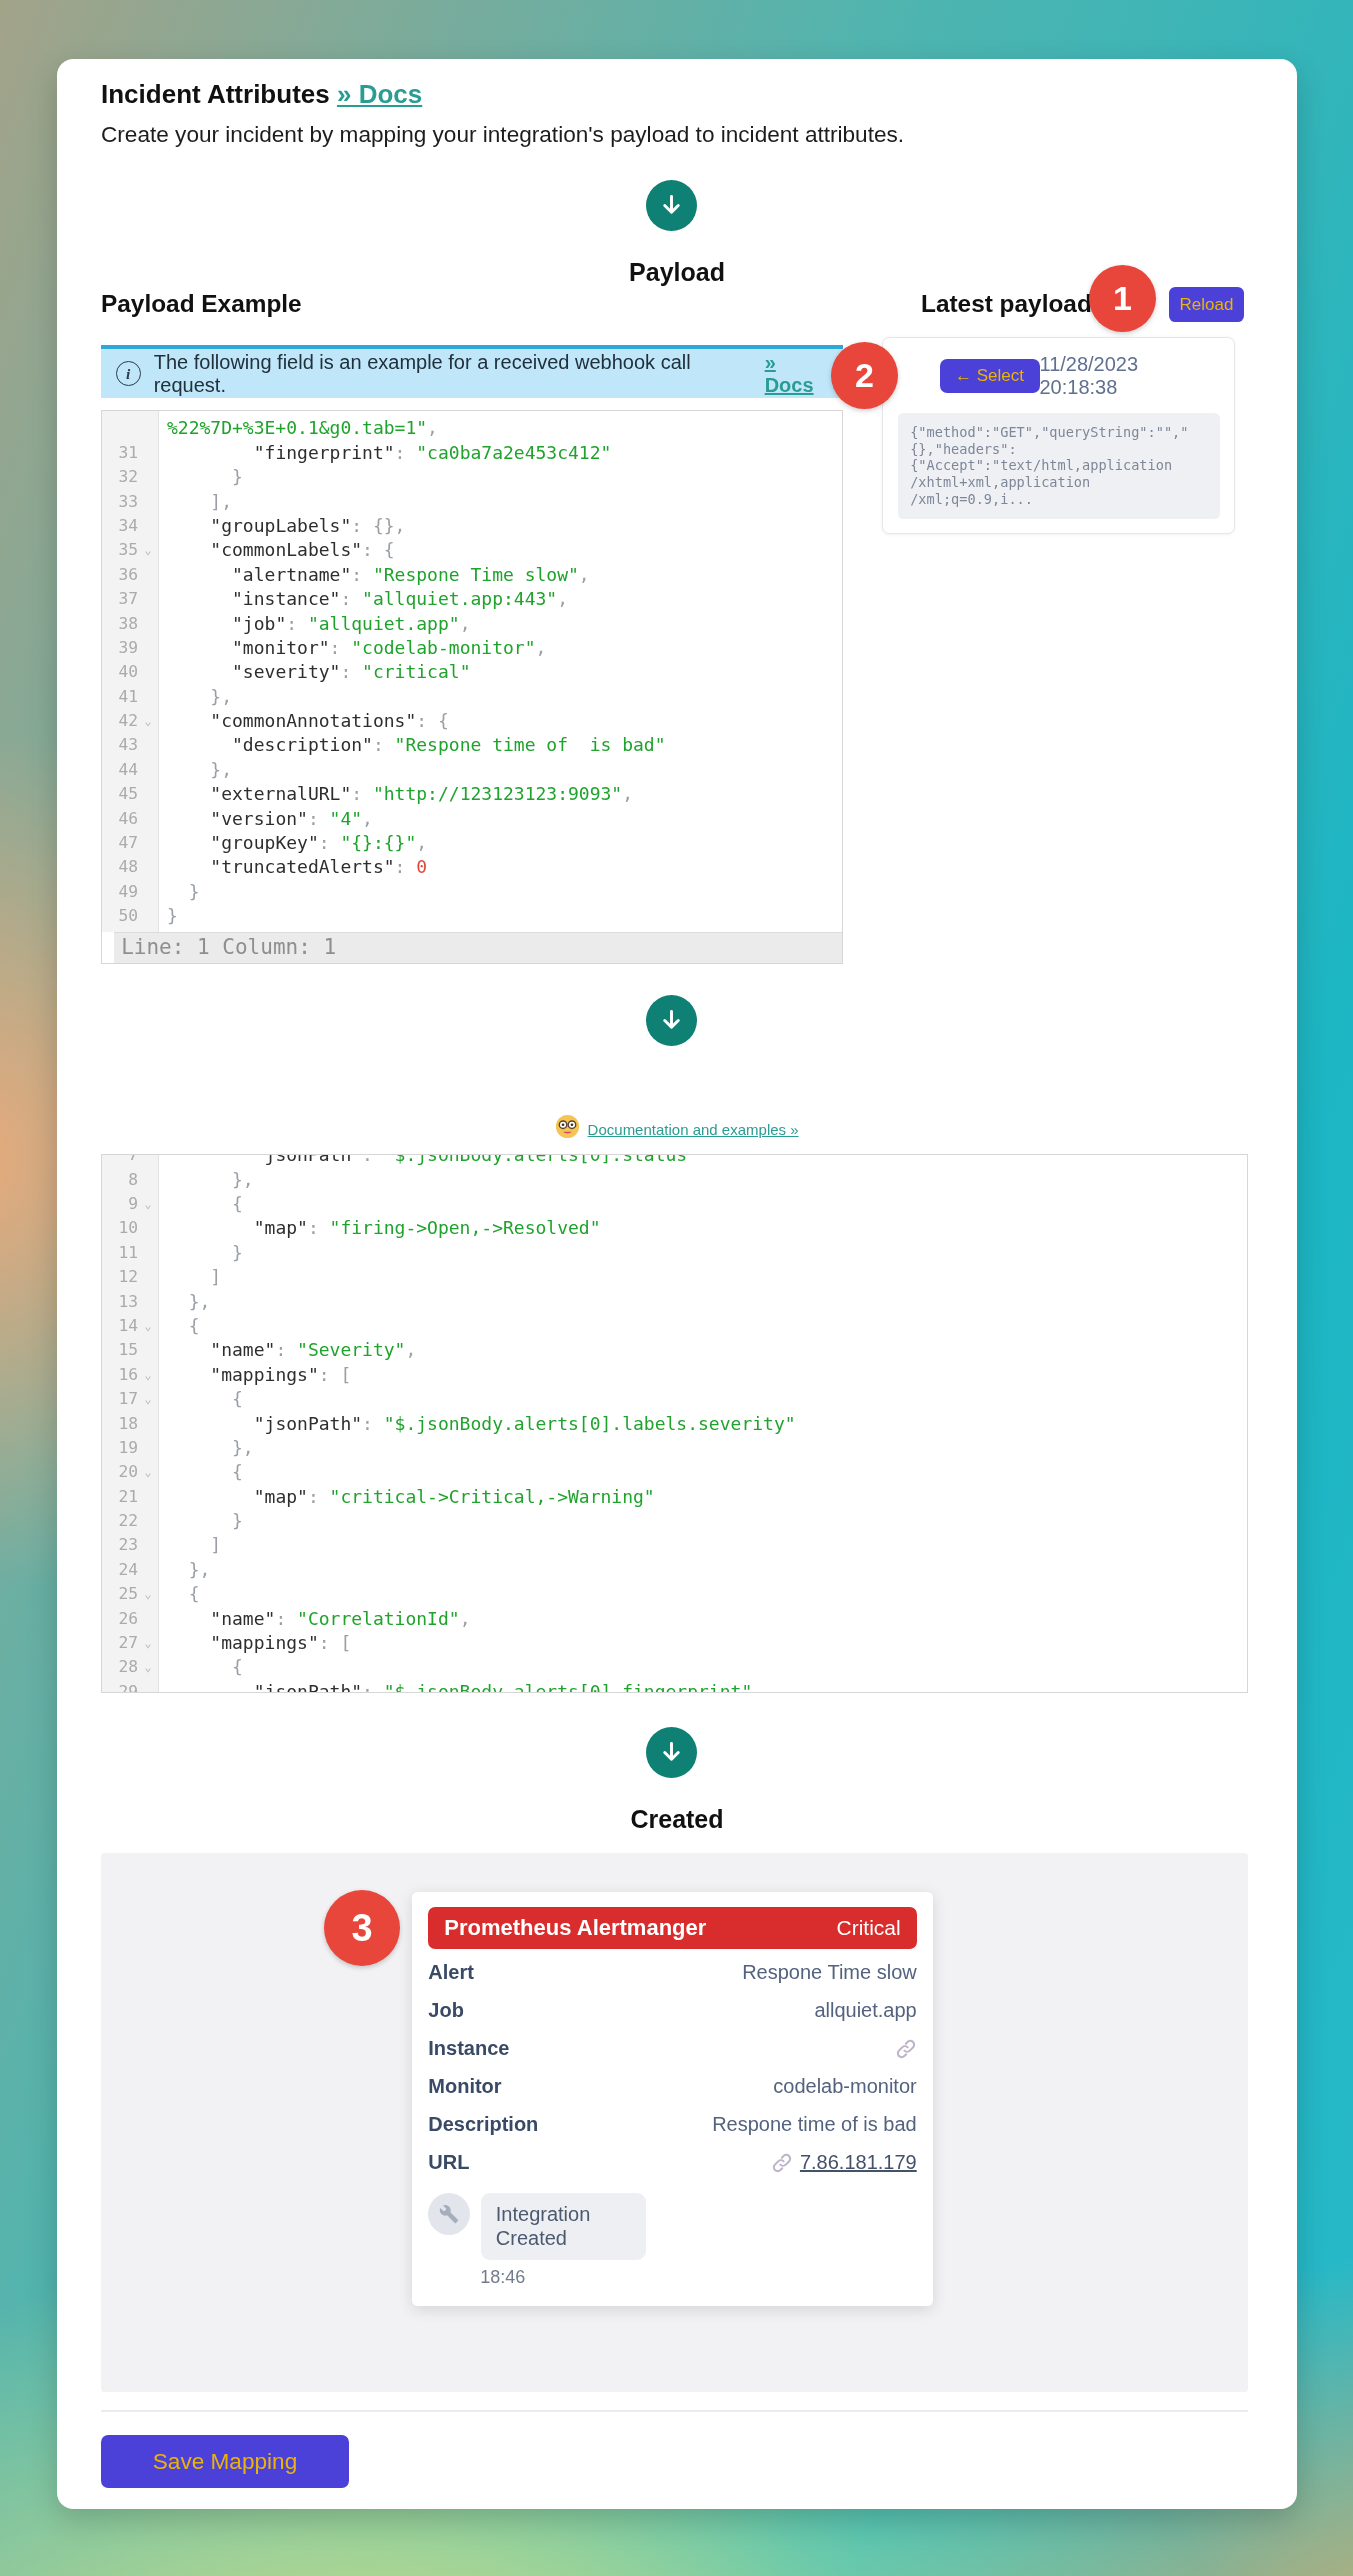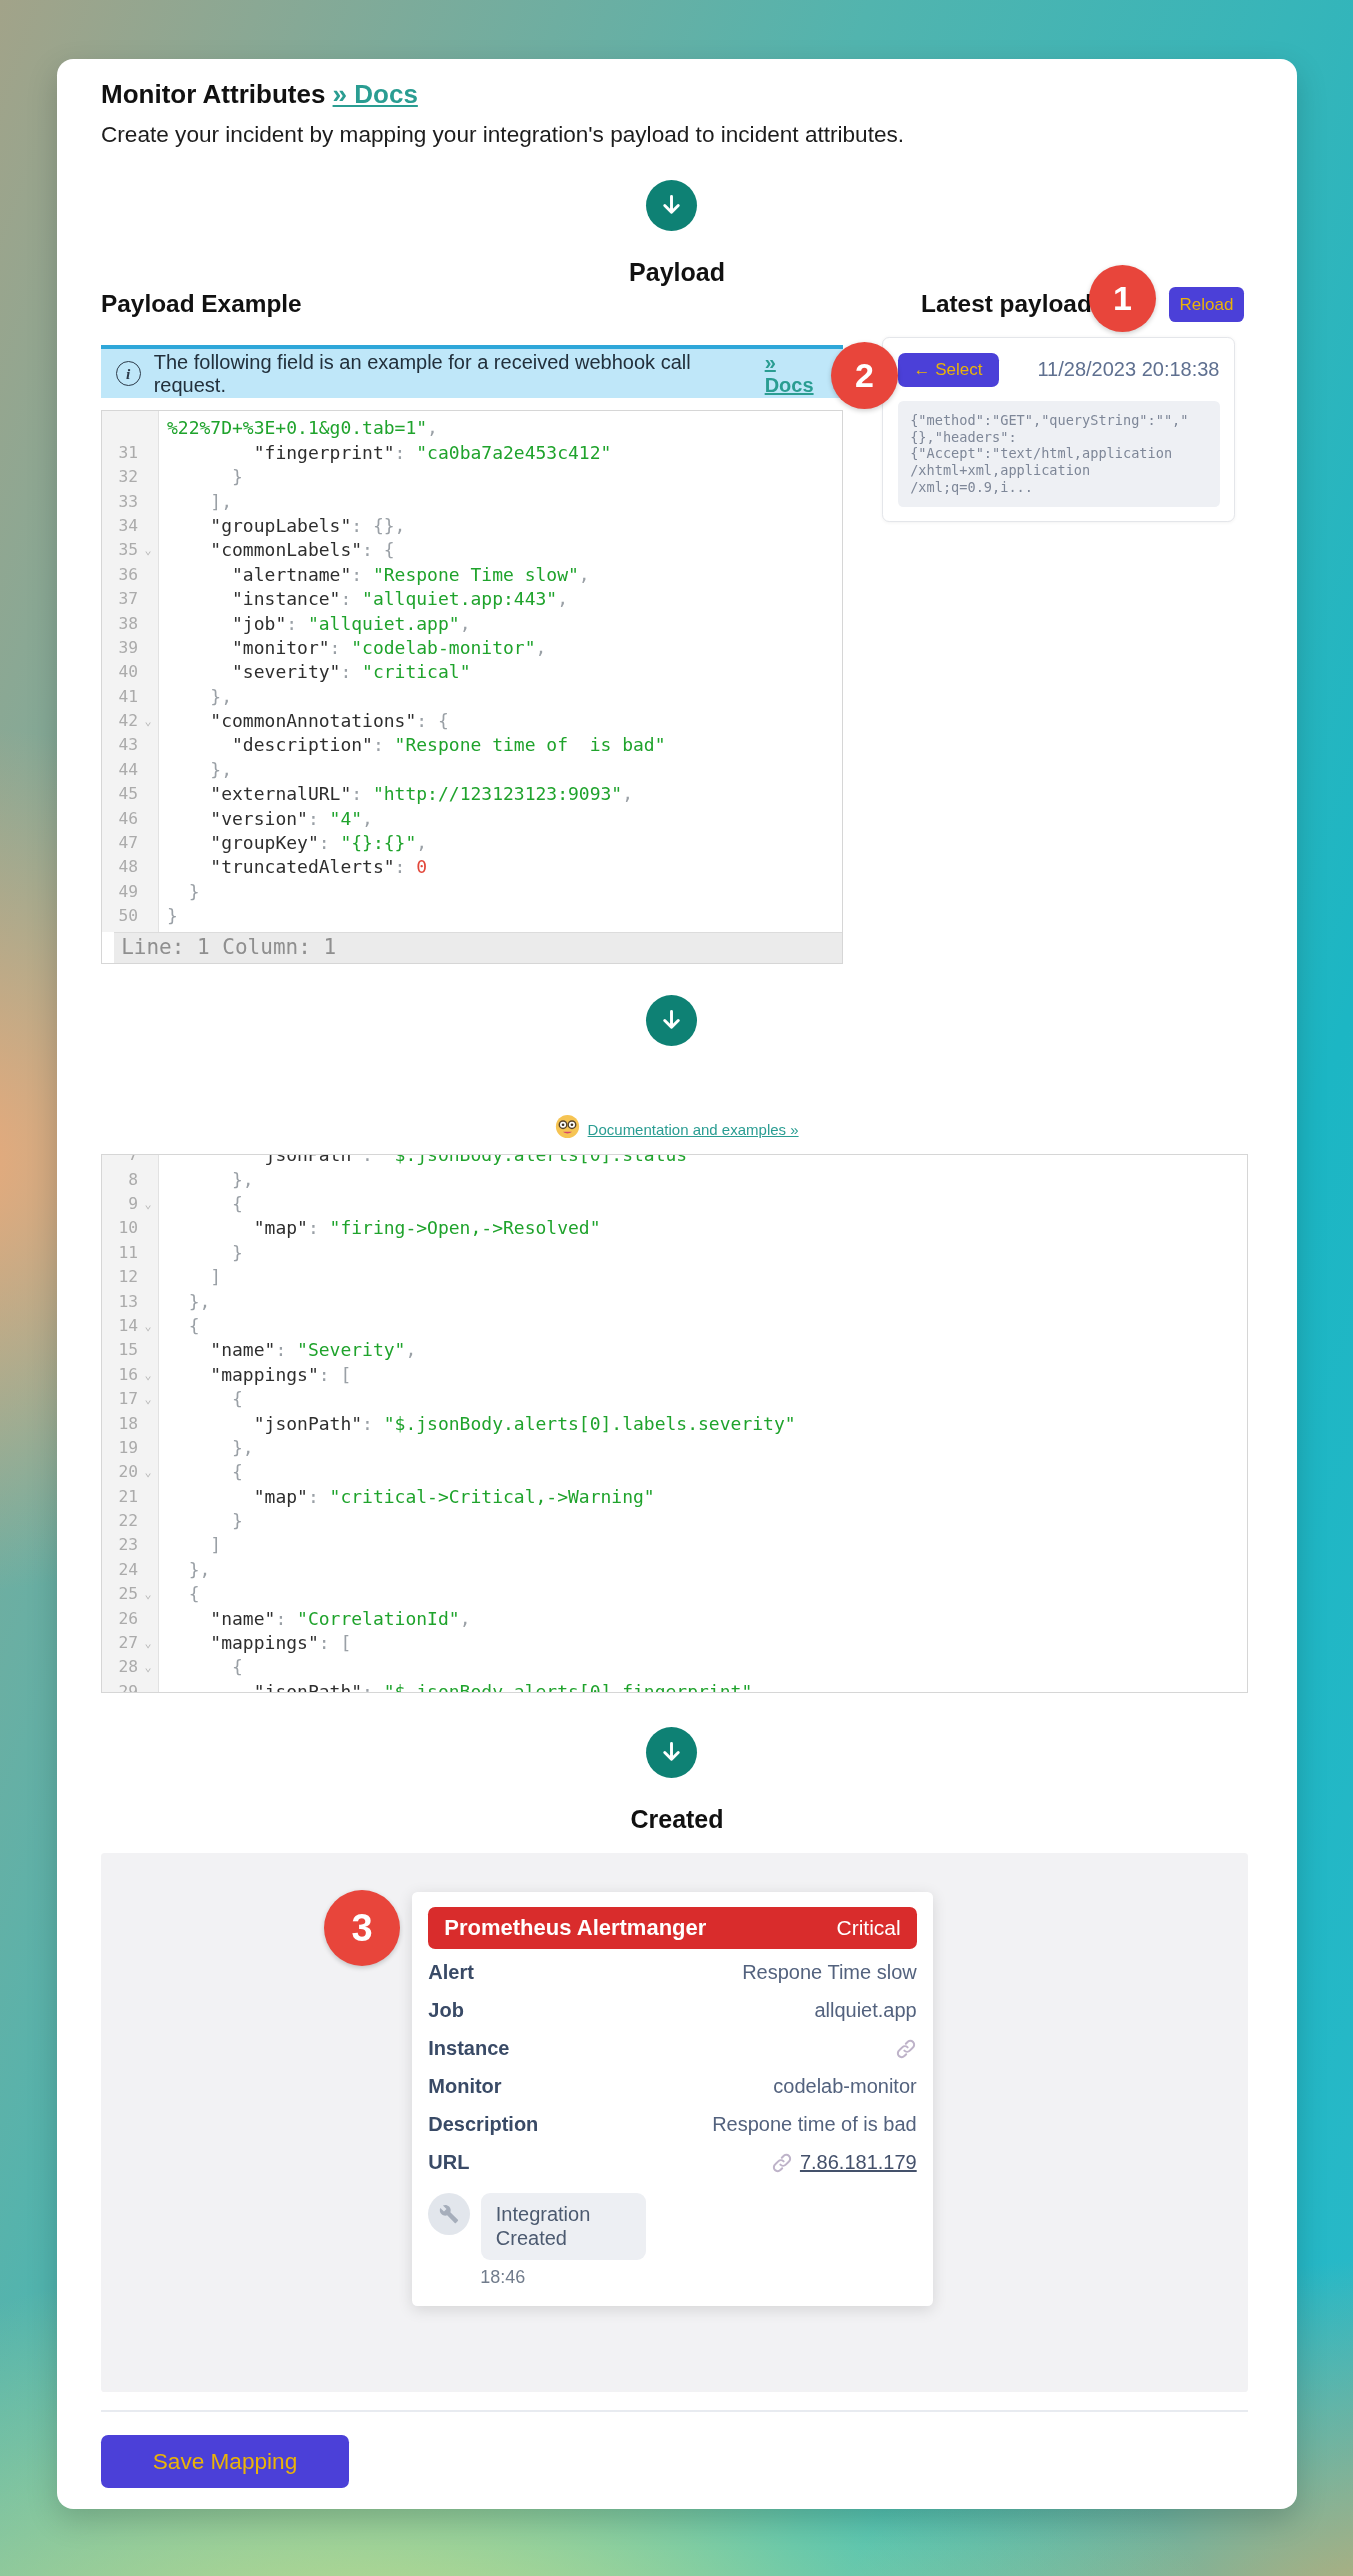--- a/index.html
+++ b/index.html
@@ -23,21 +23,21 @@
   .step-label{left:0;right:0;text-align:center;font-size:25px;font-weight:700;color:#111;}
   .doc-link-row{left:0;right:0;text-align:center;font-size:15px;}
   .doc-link-row a{color:#2a9d92;text-decoration:underline;cursor:pointer;}
   .emoji{display:inline-block;vertical-align:-4.5px;margin-right:7.2px;}
 
   .colhead{font-size:24.4px;font-weight:700;color:#111;}
 
   .btn{border:none;cursor:pointer;color:#eab308;background:#4b40d8;border-radius:7.2px;
     font-family:Liberation Sans, sans-serif;display:flex;align-items:center;justify-content:center;}
   .btn-reload{left:1112px;top:228px;width:75px;height:35px;font-size:17px;border-radius:6.3px;}
-  .btn-select{width:101px;height:34px;font-size:17px;}
+  .btn-select{width:101px;height:34px;font-size:17px;margin-left:42px;}
   .btn-save{left:44px;top:2376px;width:248px;height:53px;font-size:22.6px;}
 
   .banner{left:44px;top:286px;width:742px;height:53px;background:#bfe7f9;border-top:4.5px solid #2ea7d9;
     display:flex;align-items:center;gap:12.7px;padding:0 14.5px;box-sizing:border-box;font-size:20px;color:#22303c;}
   .info-icon{flex:0 0 auto;width:23.5px;height:23.5px;border:1.8px solid #2c3a49;border-radius:50%;
     display:flex;align-items:center;justify-content:center;font-family:"Liberation Serif",serif;
     font-style:italic;font-weight:700;font-size:15.4px;color:#2c3a49;}
   .banner a{color:#2a9d92;text-decoration:underline;font-weight:600;cursor:pointer;}
 
   .editor{background:#fff;border:0.9px solid #d6d6d6;box-sizing:border-box;}
@@ -91,21 +91,21 @@
   .badge-2{left:831px;top:342px;width:67px;height:67px;font-size:34px;}
   .badge-3{left:324px;top:1890px;width:76px;height:76px;font-size:38px;}
 </style>
 </head>
 <body>
 
 <div class="page">
   <div class="card">
 
     <div class="abs hdr-title">
-      <span>Monitor Attributes</span>
+      <span>Incident Attributes</span>
       <a>» Docs</a>
     </div>
     <div class="abs hdr-sub">Create your incident by mapping your integration's payload to incident attributes.</div>
 
     <div class="abs step-icon" style="left:589px;top:121px;">
       <svg width="27" height="27" viewBox="0 0 24 24">
           <path d="M12 4v14M6 12l6 6 6-6" stroke="#fff" stroke-width="2.6" fill="none" stroke-linecap="round" stroke-linejoin="round"></path>
         </svg>
     </div>
     <div class="abs step-label" style="top:199px;">Payload</div>

